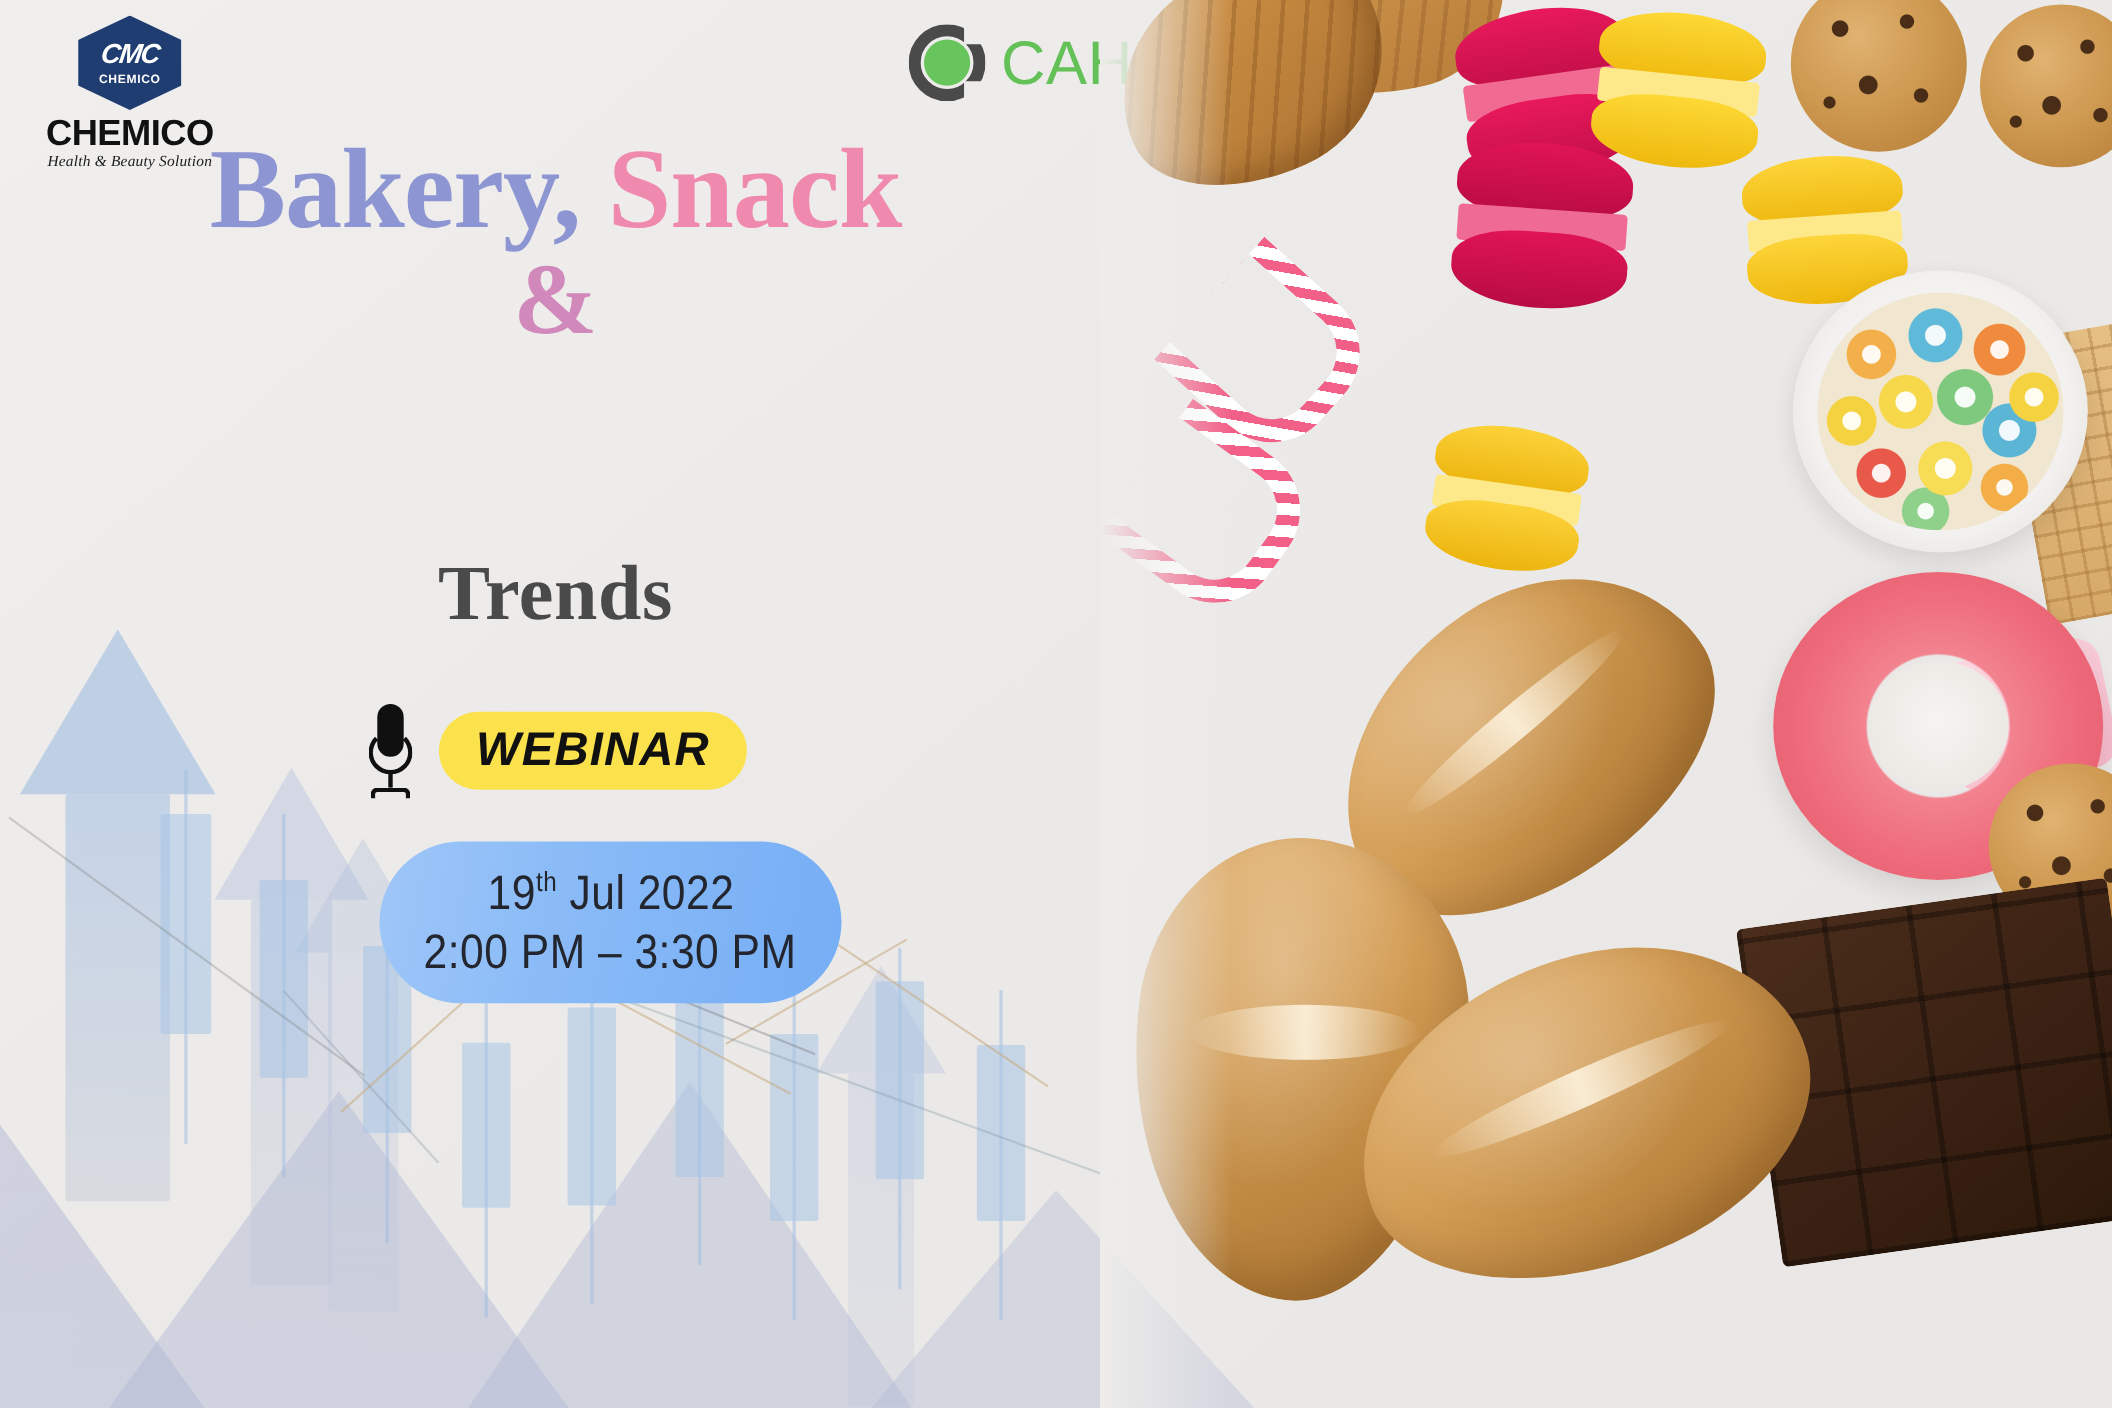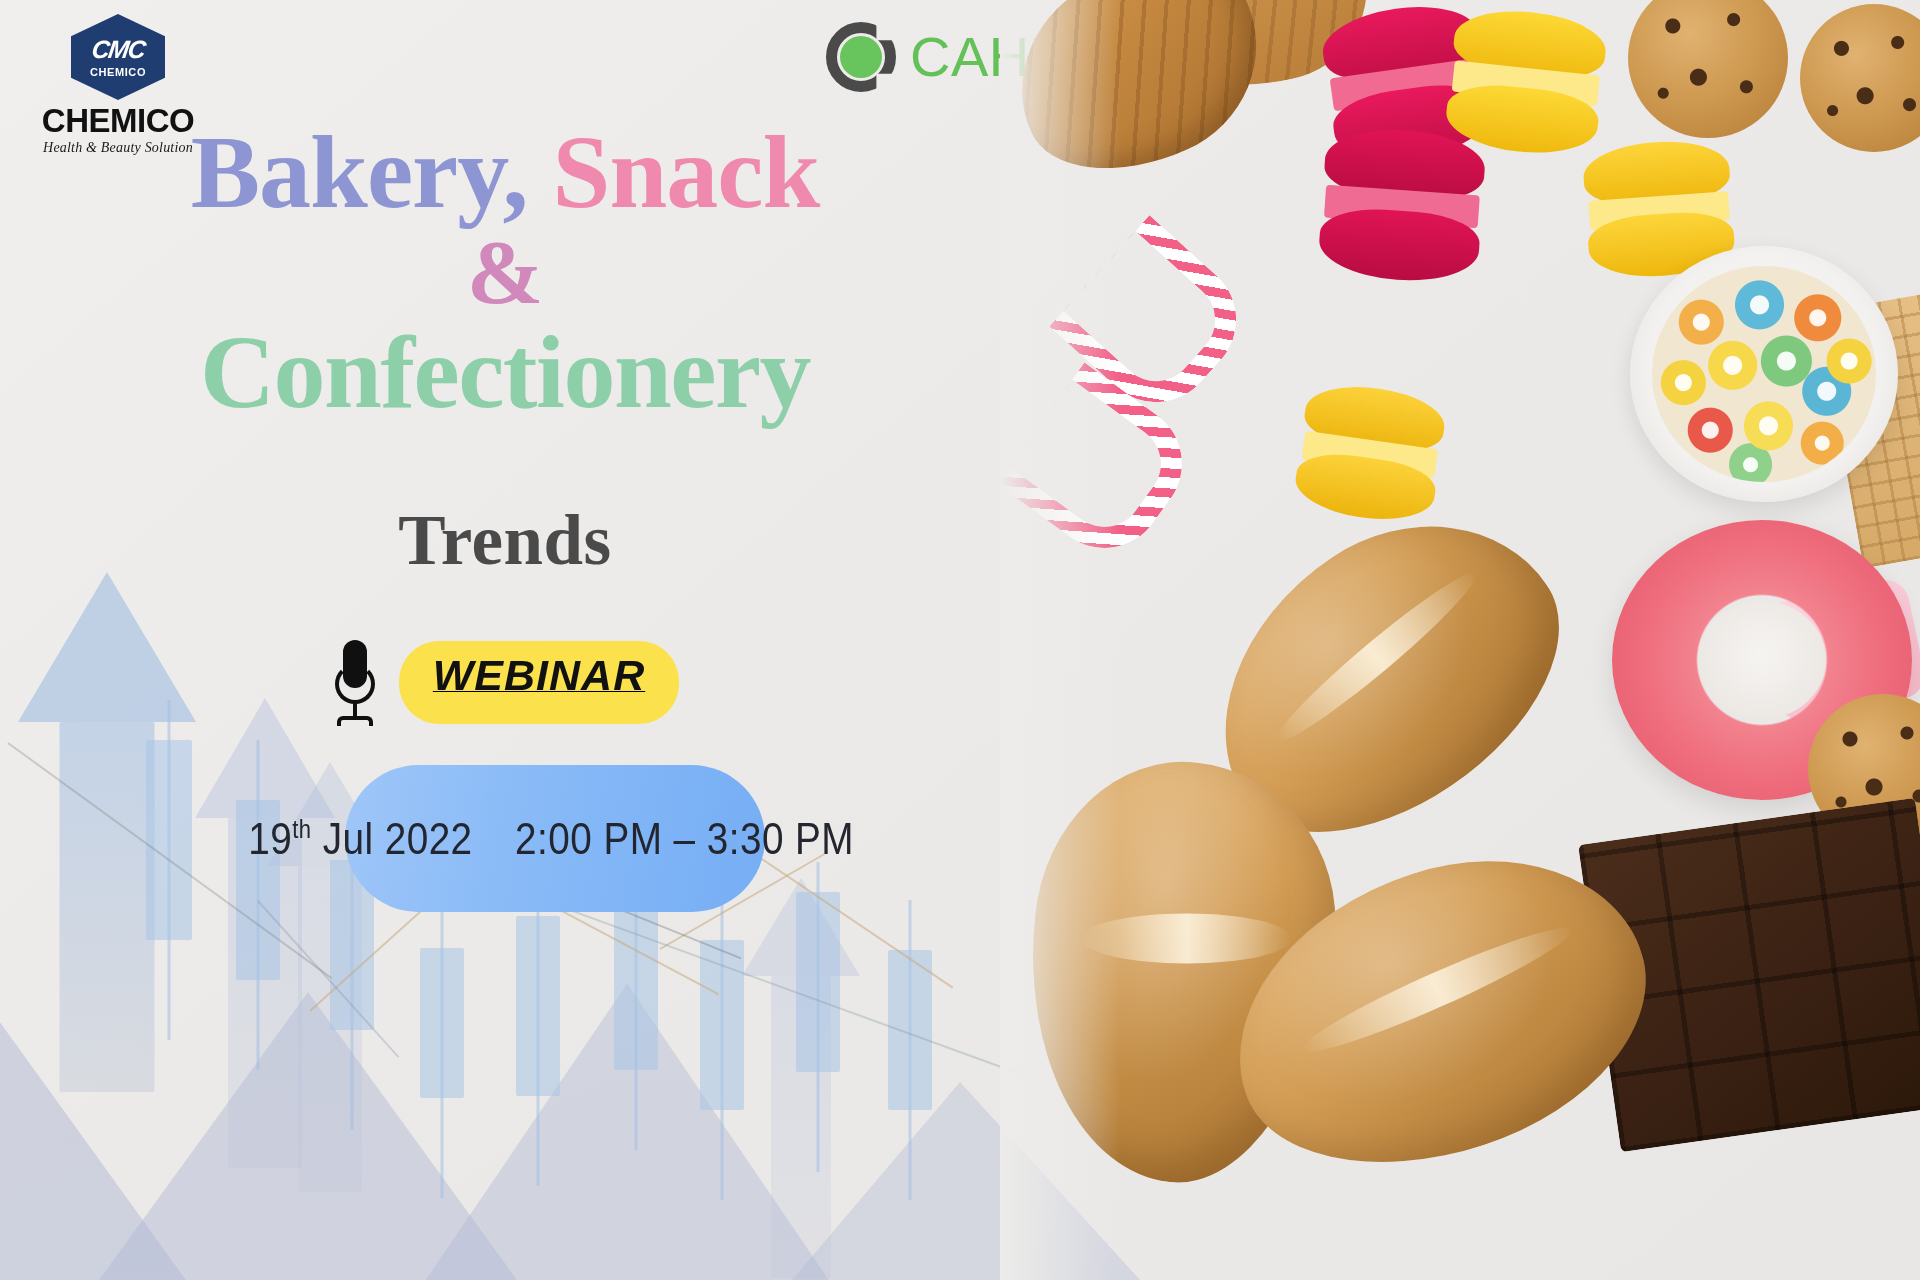--- a/index.html
+++ b/index.html
@@ -156,35 +156,34 @@
   .mic-stem {
     position:absolute; left:22px; top:62px; width:4px; height:16px; background:#101010;
   }
   .mic-base {
     position:absolute; left:6px; bottom:0; width:36px; height:10px;
     border:4px solid #101010; border-bottom:none;
     border-radius:6px 6px 0 0;
   }
   .webinar-pill {
     background:#fbe14b; border-radius:40px;
-    padding:10px 34px 24px 34px;
-    text-decoration:underline;
+    padding:10px 34px 12px 34px;
   }
   .webinar-pill span {
     font-family:"Liberation Sans", sans-serif;
     font-weight:bold; font-style:italic; font-size:43px;
     color:#111111; letter-spacing:1px;
   }
 
   
   .date-pill {
     position:absolute; left:345px; top:765px; width:420px; height:147px;
     border-radius:74px;
     background:linear-gradient(100deg,#9fc6f8 0%, #8cbcf7 35%, #7fb4f6 70%, #76aef5 100%);
-    display:flex; flex-direction:row; align-items:center; justify-content:center;
+    display:flex; flex-direction:column; align-items:center; justify-content:center;
     gap:4px;
   }
   .date-line {
     font-family:"Liberation Sans Narrow","Liberation Sans", sans-serif;
     font-size:44px; color:#23262e; letter-spacing:0.5px;
     transform:scaleX(0.88); white-space:nowrap;
   }
   .date-line sup { font-size:25px; vertical-align:super; }
 
   
@@ -470,23 +469,20 @@
   </div>
 
   <div class="headline">
     <div class="hl-line hl-1">
       <span class="w-bakery">Bakery,</span>
       <span class="w-snack">Snack</span>
     </div>
     <div class="hl-line hl-2">
       <span class="w-amp">&amp;</span>
     </div>
-    <div class="hl-line hl-3">
-      <span class="w-conf">Confectionery</span>
-    </div>
   </div>
 
   <div class="trends">Trends</div>
 
   <div class="webinar-row">
     <div class="mic">
       <div class="mic-cap"></div>
       <div class="mic-arc"></div>
       <div class="mic-stem"></div>
       <div class="mic-base"></div>

